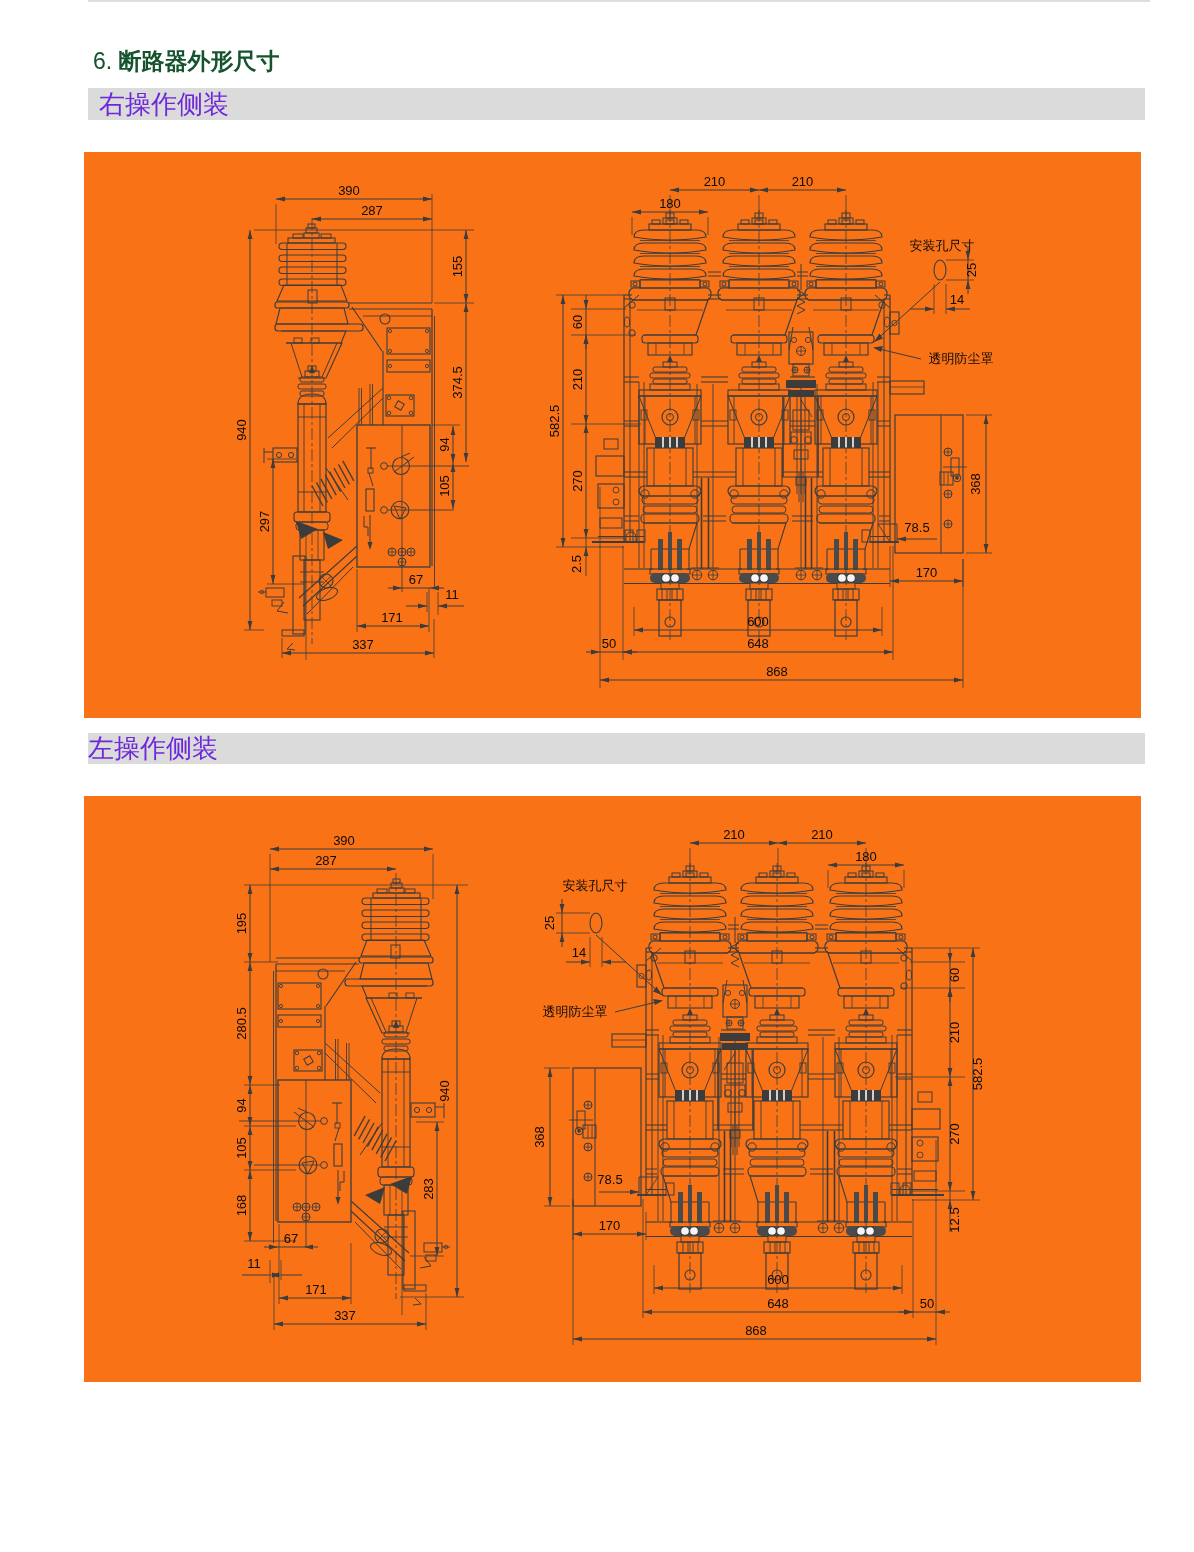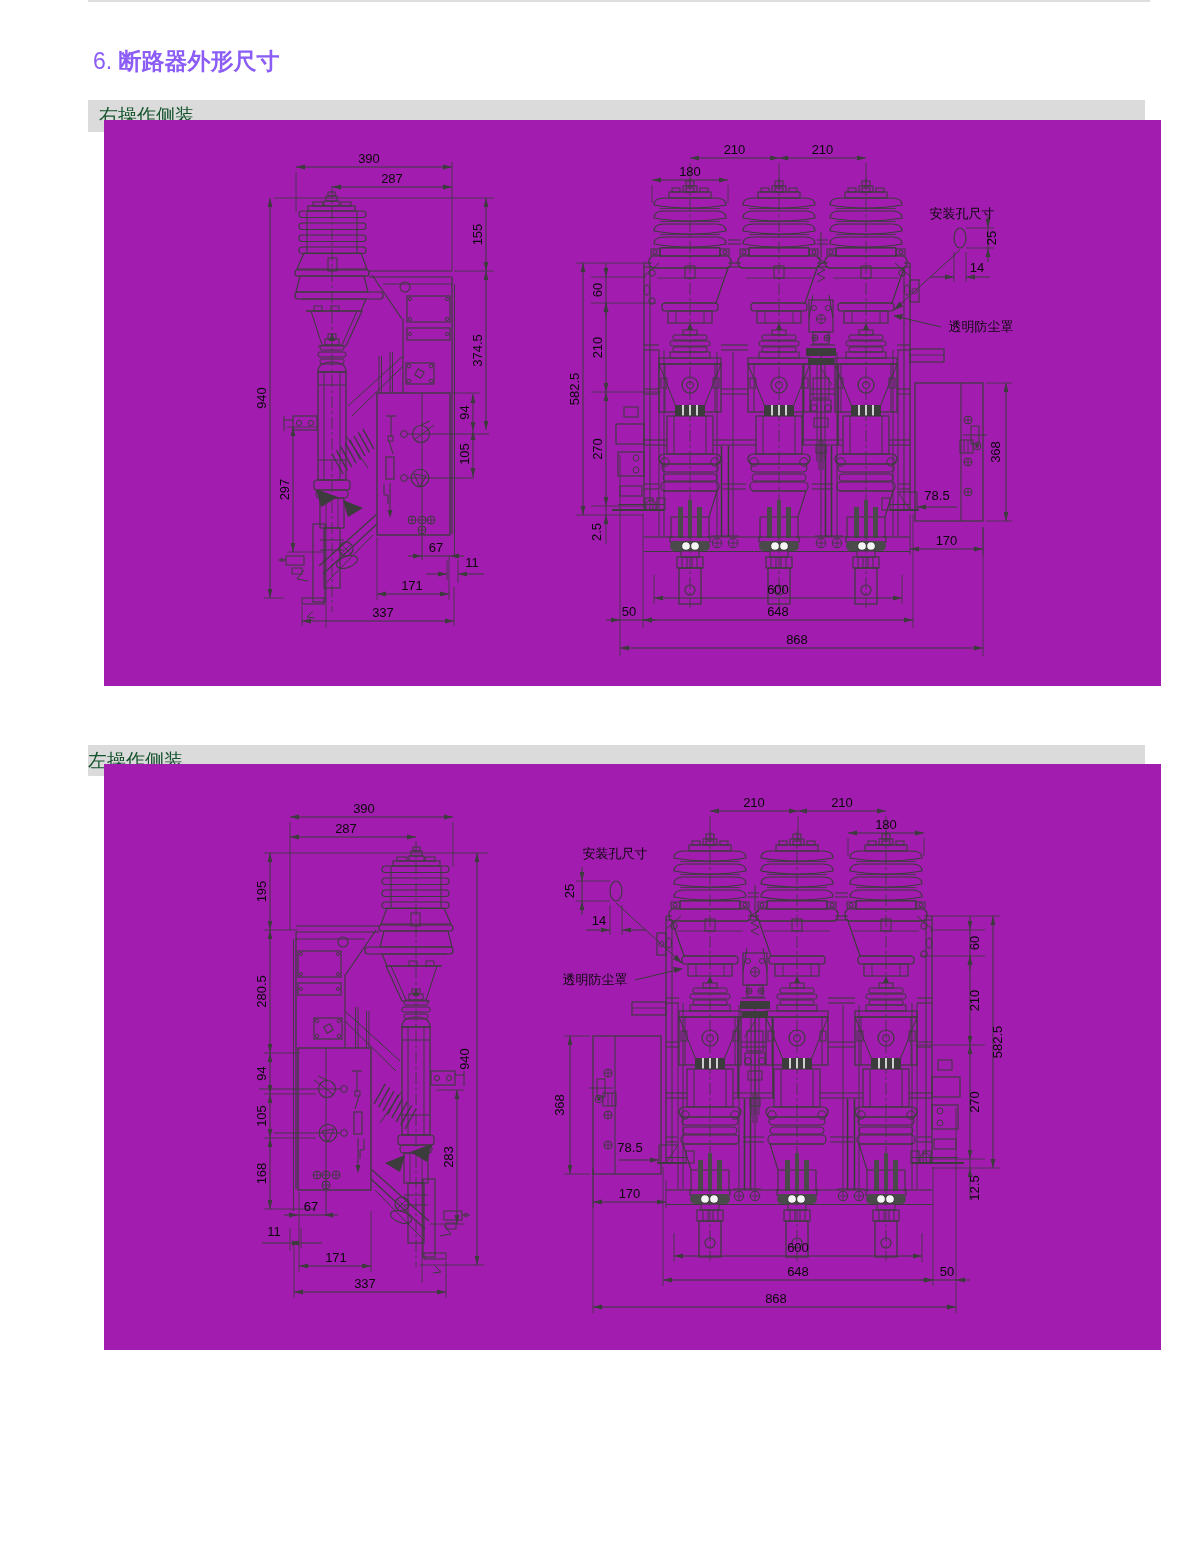--- a/index.html
+++ b/index.html
@@ -1,26 +1,26 @@
 <!DOCTYPE html>
 <html><head>
 <meta charset="utf-8">
 <style>
 * { margin:0; padding:0; box-sizing:border-box; }
 body { width:1194px; height:1552px; background:#ffffff; font-family:"Liberation Sans", sans-serif; position:relative; overflow:hidden; }
 text { font-family:"Liberation Sans", sans-serif; }
-.panelbody { position:absolute; left:104px; width:1057px; background:#a21caf; }
-.panelhead { position:absolute; left:88px; width:1057px; background:#dbdbdb; color:#14532d; font-size:19px;margin-top:12px; }
+.panelbody { position:absolute; left:84px; width:1057px; background:#f97316;margin-top:32px; }
+.panelhead { position:absolute; left:88px; width:1057px; background:#dbdbdb; color:#6d28d9; font-size:26px; }
 </style>
 </head>
 <body>
 
 <div style="position:absolute;left:88px;top:0;width:1062px;height:2px;background:#dedede"></div>
 
-<div style="position:absolute;left:93px;top:46px;font-size:23px;color:#8b5cf6;"><span style="font-weight:400">6.</span> <span style="font-weight:700">断路器外形尺寸</span></div>
+<div style="position:absolute;left:93px;top:46px;font-size:23px;color:#14532d;"><span style="font-weight:400">6.</span> <span style="font-weight:700">断路器外形尺寸</span></div>
 
 <div class="panelhead" style="top:88px;height:32px;line-height:32px;padding-left:11px;">右操作侧装</div>
 
 <div class="panelbody" style="top:120px;height:566px;">
 <svg width="1057" height="566" viewBox="88 120 1057 566" style="position:absolute;left:0;top:0">
 
 <g>
 
 <line x1="316" y1="186" x2="316" y2="612" stroke="#3c3c3c" stroke-width="0.8" stroke-dasharray="12 3 3 3"></line>
 

